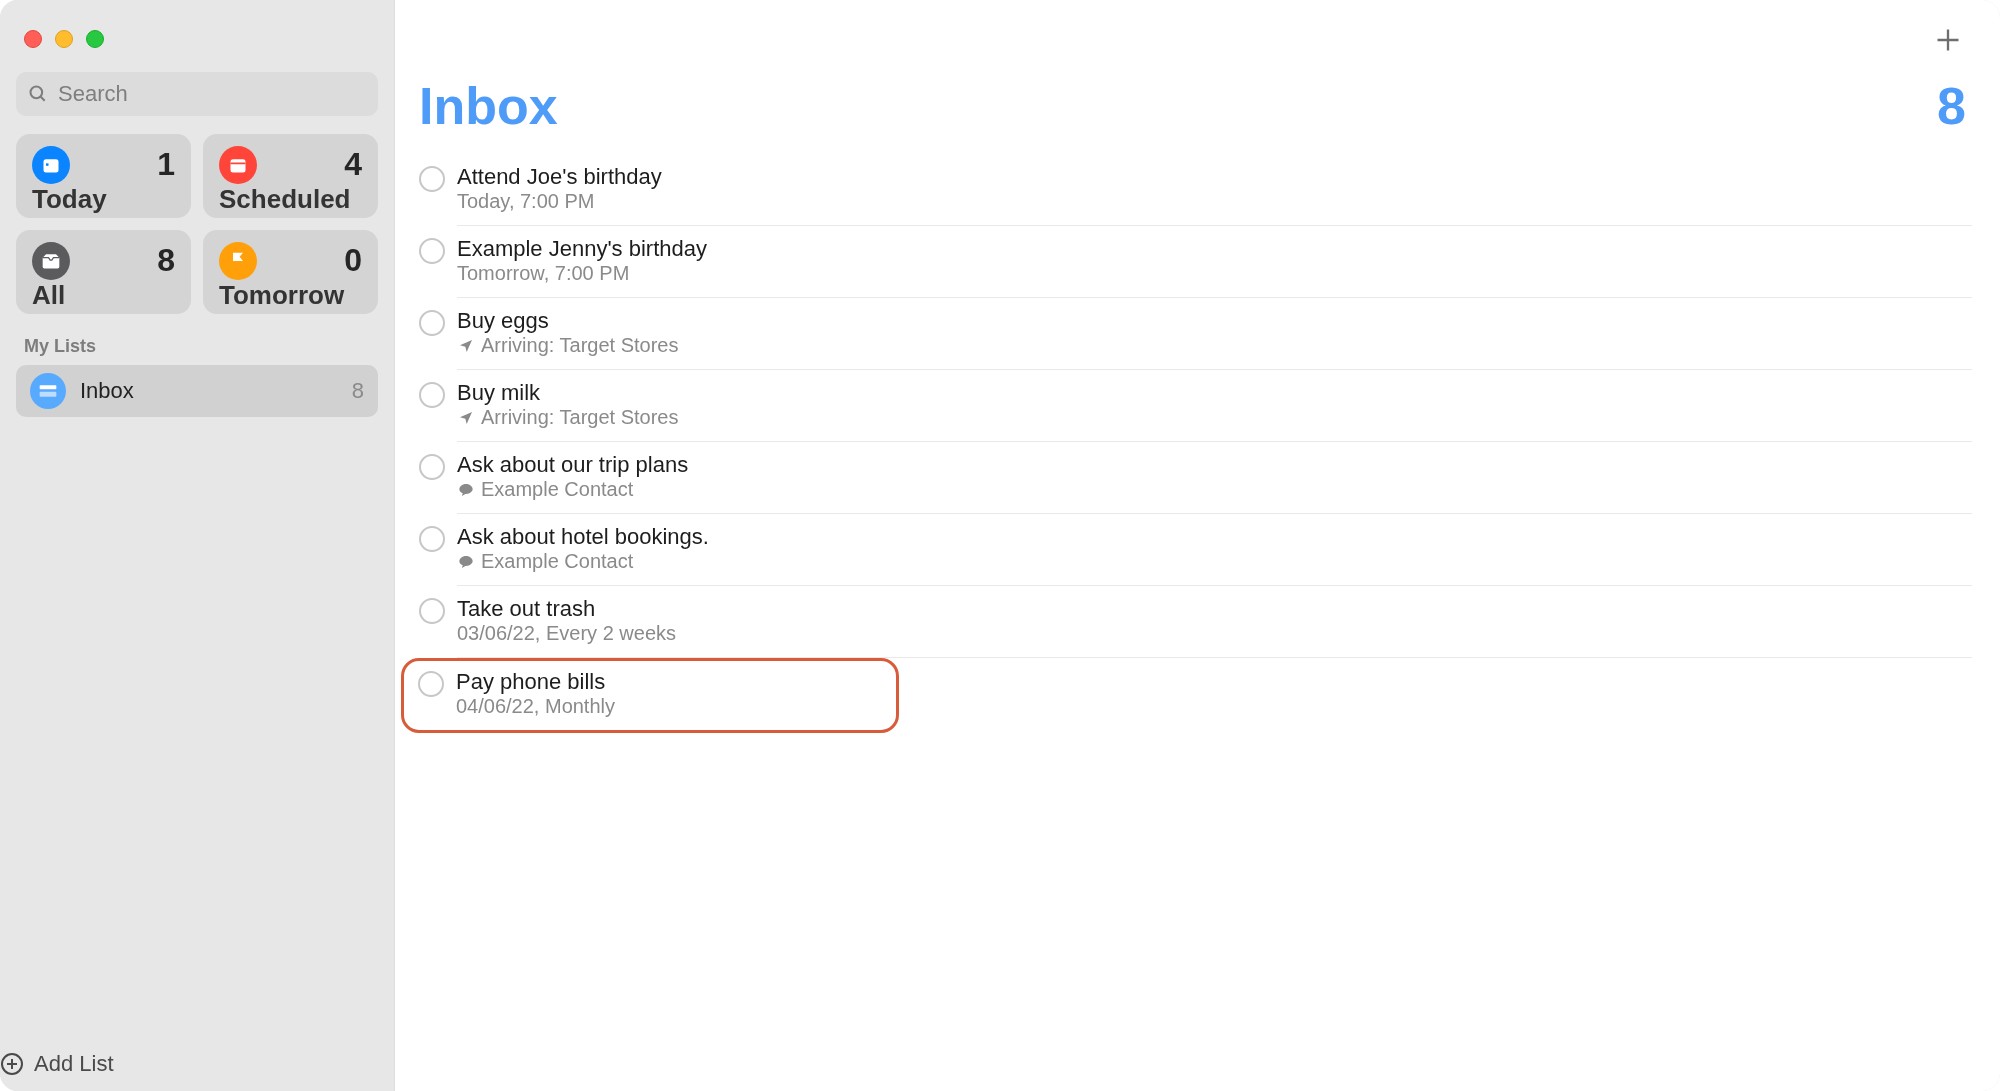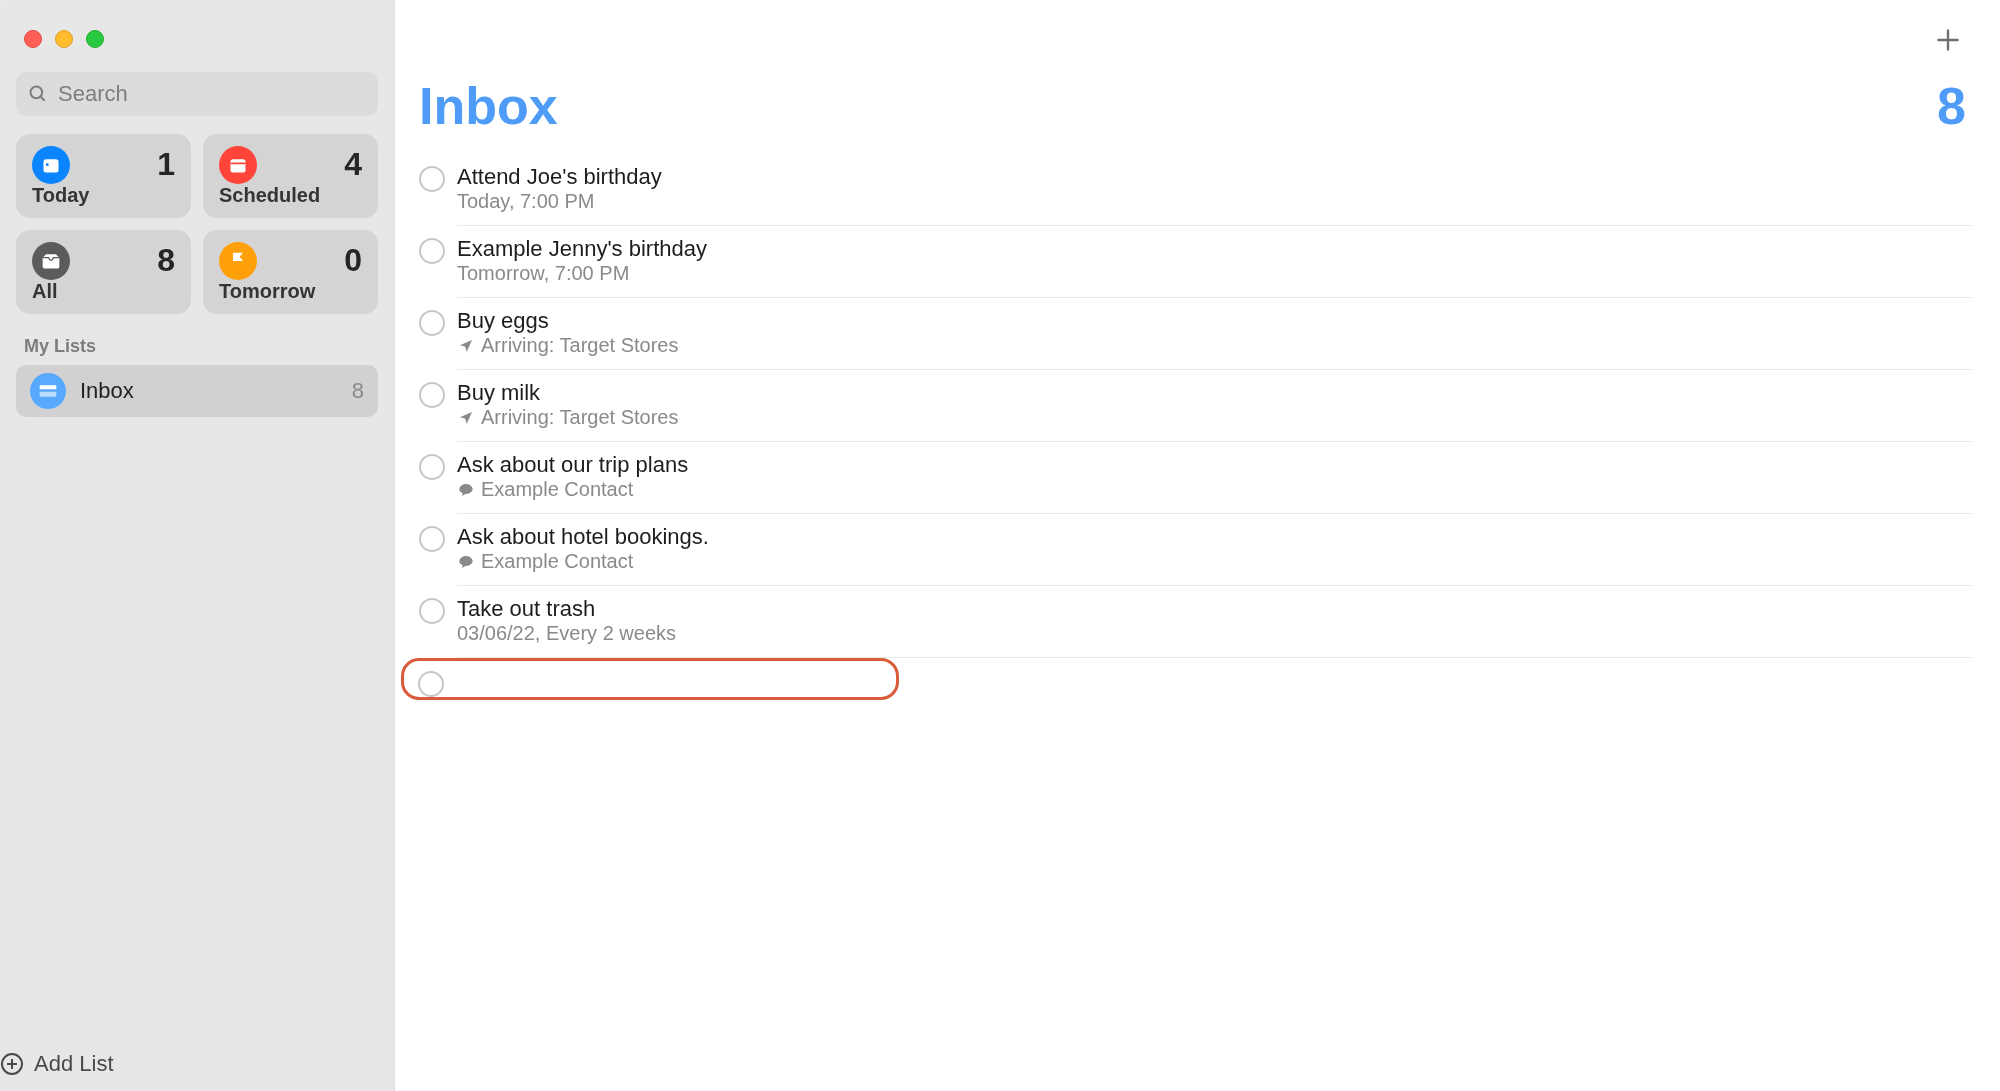--- a/index.html
+++ b/index.html
@@ -10,21 +10,21 @@
     color: #1d1d1f;
     width: 2000px;
     height: 1091px;
     overflow: hidden;
   }
   .window {
     display: flex;
     width: 100%;
     height: 100%;
     background: #e5e5e5;
-    border-radius: 2px;
+    border-radius: 18px;
     overflow: hidden;
     position: relative;
   }
   
   .sidebar {
     width: 395px;
     background: #e7e7e7;
     display: flex;
     flex-direction: column;
     padding: 18px 16px 10px 16px;
@@ -87,21 +87,21 @@
     width: 38px; height: 38px;
     border-radius: 50%;
     display: flex; align-items: center; justify-content: center;
   }
   .smart-card .count {
     font-size: 32px;
     font-weight: 700;
     color: #262626;
   }
   .smart-card .label {
-    font-size: 20px;
+    font-size: 26px;
     font-weight: 600;
     color: #343434;
   }
   .badge.blue { background: #0a84ff; }
   .badge.red { background: #ff453a; }
   .badge.gray { background: #5b5b5e; }
   .badge.orange { background: #ff9f0a; }
   .section-label {
     font-size: 18px;
     font-weight: 600;
@@ -425,16 +425,22 @@
           <div class="check"></div>
           <div class="reminder-text">
             <div class="r-title">Take out trash</div>
             <div class="r-sub">
               <span>03/06/22, Every 2 weeks</span>
             </div>
           </div>
         </div>
         <div class="reminder-item highlighted">
           <div class="check"></div>
+          <div class="reminder-text">
+            <div class="r-title">Pay phone bills</div>
+            <div class="r-sub">
+              <span>04/06/22, Monthly</span>
+            </div>
+          </div>
         </div>
       </div>
   </div>
 </div>
 
 </body></html>

